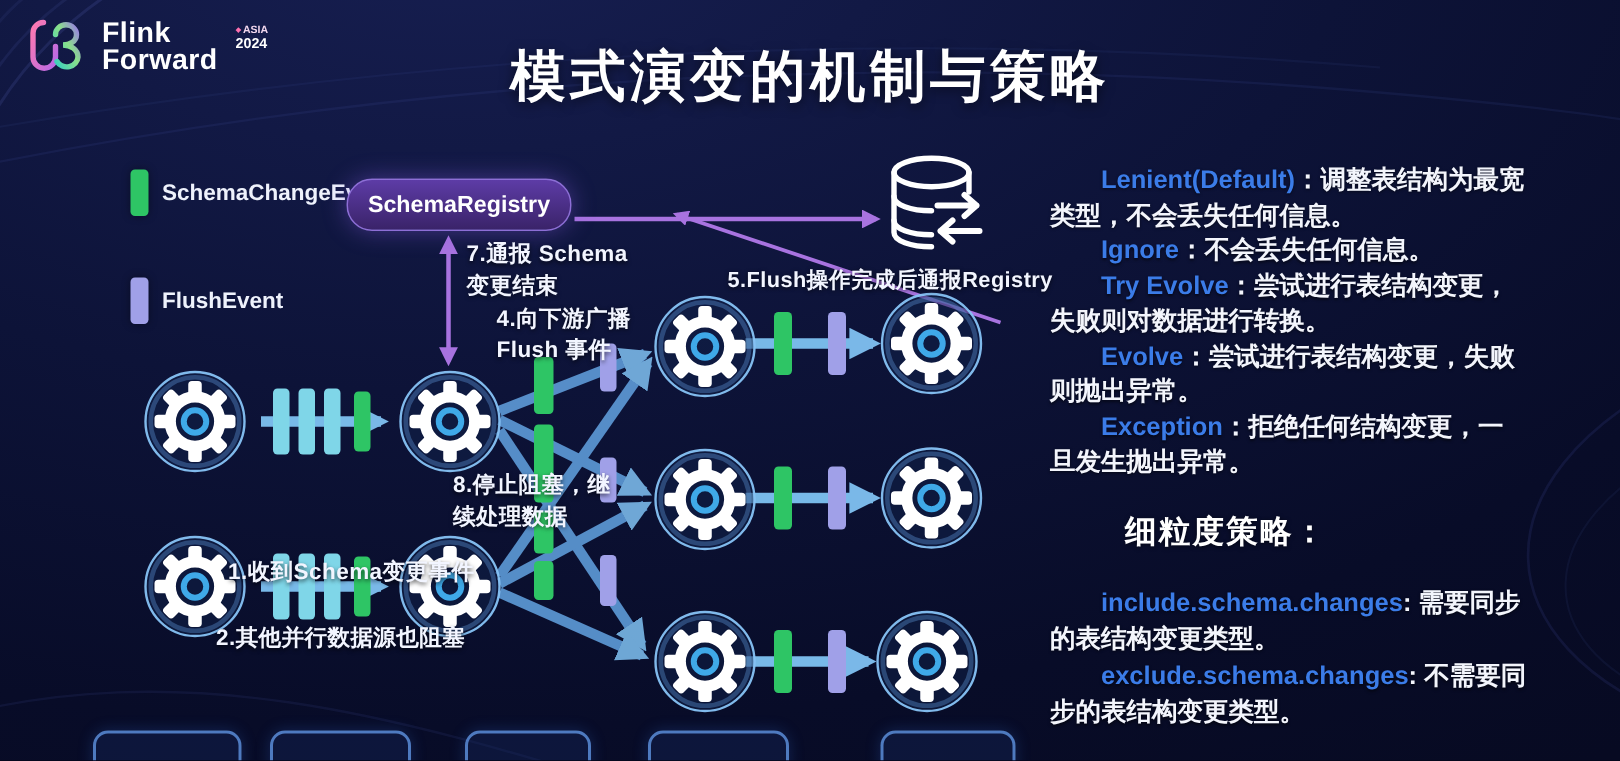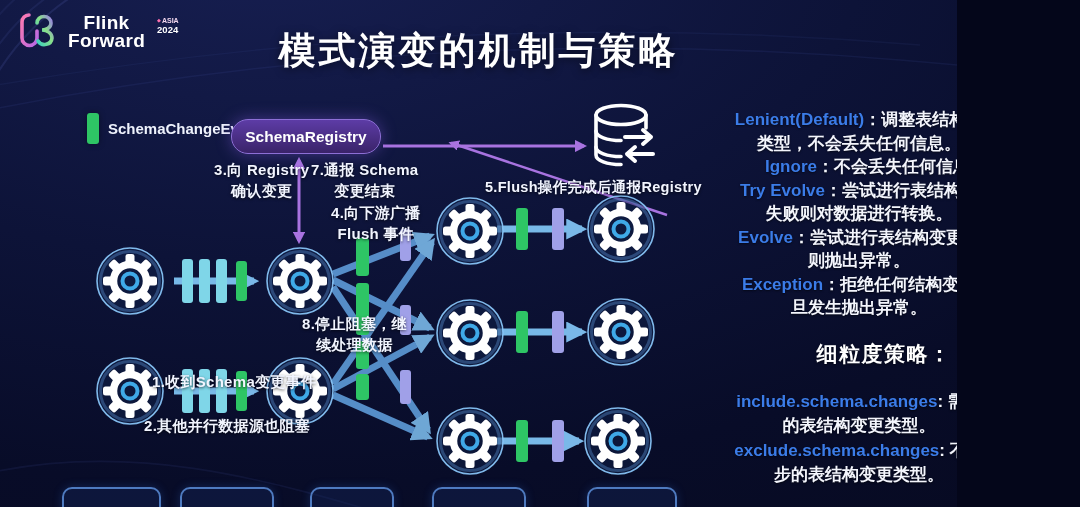--- a/index.html
+++ b/index.html
@@ -1,21 +1,20 @@
 <!DOCTYPE html>
 <html><head>
 <meta charset="utf-8">
 <style>
   html,body { margin:0; padding:0; background:#04061a; }
   .slide {
-    position:relative; width:957px; height:507px; overflow:hidden;
+    position:relative; width:1080px; height:507px; overflow:hidden;
     font-family:"Liberation Sans","DejaVu Sans",sans-serif; color:#fff;
     background:
       radial-gradient(1300px 700px at 28% -12%, #171f52 0%, #0d1338 46%, #080c28 78%, #070a22 100%);
-    text-align: center;
   }
   .bg-curves { position:absolute; inset:0; pointer-events:none; }
 
   
   .logo { position:absolute; left:16px; top:10px; display:flex; align-items:center; gap:8px; }
   .logo-text { display:flex; flex-direction:column; line-height:0.95; }
   .logo-text span { font-size:19px; font-weight:700; letter-spacing:0.3px; }
   .logo-badge { display:flex; flex-direction:column; align-items:flex-start; margin-left:4px; margin-top:-12px; line-height:1.05; }
   .logo-badge .b1 { font-size:7px; font-weight:700; color:#f3d8ef; }
   .logo-badge .b1::before { content:"◆"; color:#ff6fae; font-size:5px; margin-right:1px; vertical-align:1px; }
@@ -110,20 +109,24 @@
       <span class="b1">ASIA</span>
       <span class="b2">2024</span>
     </div>
   </div>
 
   <div class="title">模式演变的机制与策略</div>
 
   <div class="legend-item" style="left:87px; top:113px;">
     <div class="legend-bar" style="background: rgb(46, 197, 101);"></div>
     <div class="legend-label">SchemaChangeEvent</div>
+  </div>
+  <div class="legend-item" style="left:87px; top:185px;">
+    <div class="legend-bar" style="background: rgb(160, 160, 232);"></div>
+    <div class="legend-label">FlushEvent</div>
   </div>
 
   <svg class="diagram-canvas" width="1080" height="507" viewBox="0 0 1080 507">
     <defs>
       <symbol id="gear" viewBox="0 0 72 72">
         <circle cx="36" cy="36" r="33" fill="rgba(16,34,74,0.5)" stroke="rgba(135,195,245,0.95)" stroke-width="1.6"></circle>
         <circle cx="36" cy="36" r="29.5" fill="none" stroke="rgba(100,160,230,0.35)" stroke-width="3"></circle>
         <g fill="#ffffff">
           <rect x="31.5" y="9" width="9" height="12" rx="2.5"></rect>
           <rect x="31.5" y="9" width="9" height="12" rx="2.5" transform="rotate(45 36 36)"></rect>
@@ -221,22 +224,20 @@
       <path d="M2 27 c0 5.5 11 9.5 25 9.5"></path>
       <path d="M2 43 c0 5.5 11 9.5 25 9.5"></path>
       <path d="M31 33 h26 m-8 -7 l8 7 l-8 7" stroke-width="4"></path>
       <path d="M59 50 h-26 m8 -7 l-8 7 l8 7" stroke-width="4"></path>
     </g>
   </svg>
 
   <div class="registry-pill">SchemaRegistry</div>
 
   <div class="step-label" style="left:152px; top:328px;margin-top:44px;">1.收到Schema变更事件</div>
-  <div class="step-label" style="left:214px; top:160px;">3.向 Registry
-确认变更</div>
   <div class="step-label" style="left:311px; top:160px;">7.通报 Schema
 变更结束</div>
   <div class="step-label" style="left:331px; top:203px;">4.向下游广播
 Flush 事件</div>
   <div class="step-label" style="left:302px; top:314px;">8.停止阻塞，继
 续处理数据</div>
   <div class="step-label" style="left:144px; top:416px;">2.其他并行数据源也阻塞</div>
   <div class="step-label small" style="left:485px; top:177px;">5.Flush操作完成后通报Registry</div>
 
   <div class="panel">

